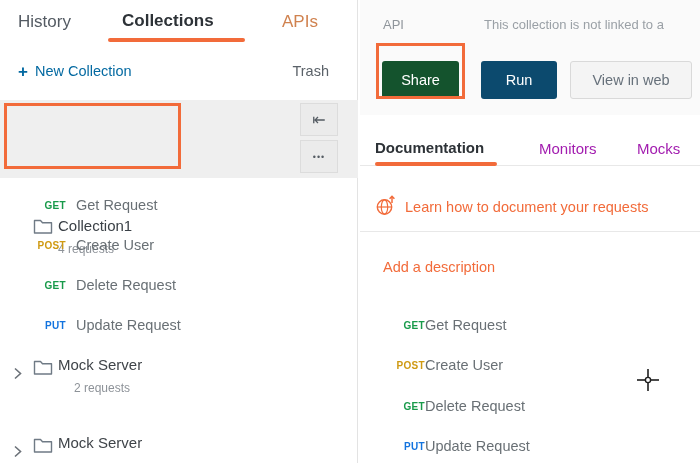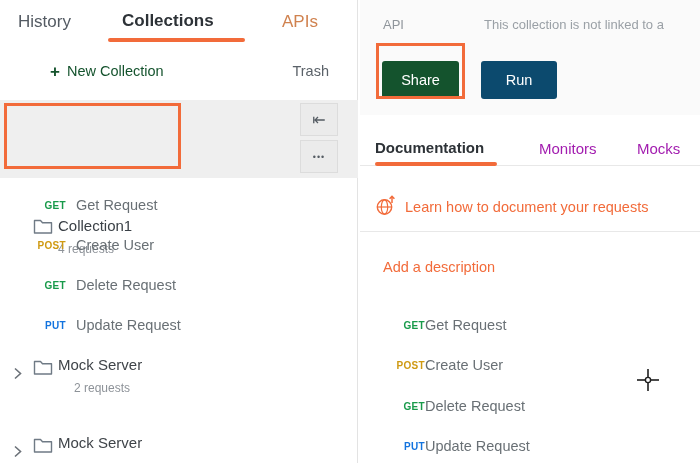--- a/index.html
+++ b/index.html
@@ -9,21 +9,21 @@
     background:#ffffff; margin:0 auto;
   }
   .abs { position:absolute; }
 
   
   #sidebar { left:0; top:0; width:358px; height:463px; background:#fff; border-right:1px solid #e3e3e3; }
   .nav-tab { font-size:17px; color:#545b63; cursor:pointer; white-space:nowrap; }
   .nav-tab.active { color:#2d3237; font-weight:700; }
   .nav-tab.apis { color:#d0824f; }
   .tab-underline { background:#f26b3a; height:4px; border-radius:2px; }
-  .orange-text { color:#14532d;margin-left:32px; }
+  .orange-text { color:#0369a1; }
   .plus-glyph { font-size:17px; font-weight:700; margin-right:7px; vertical-align:-1px; }
   .action-label { font-size:14.5px; }
   .trash { color:#5b6269; font-size:14.5px; }
 
   .selected-row { background:#efefef; }
   .coll-name { font-size:15px; color:#3a4046; }
   .coll-meta { font-size:12px; color:#8d9298; }
   .icon-btn {
     width:38px; height:33px; background:#ebebeb; border:1px solid #dcdcdc;
     display:flex; align-items:center; justify-content:center;
@@ -157,20 +157,21 @@
   </div>
 
   <div id="main-header" class="abs"></div>
 
   <span class="abs small-gray" style="left:383px; top:17px;">API</span>
   <span class="abs small-gray notice" style="left:484px; top:17px;">This collection is not linked to a</span>
 
   <div class="abs btn btn-share" style="left:382px; top:61px; width:77px; height:38px;">Share</div>
   <div class="abs annotation" style="left:376px; top:43px; width:89px; height:56px;"></div>
   <div class="abs btn btn-run" style="left:481px; top:61px; width:76px; height:38px;">Run</div>
+  <div class="abs btn btn-web" style="left:570px; top:61px; width:122px; height:38px;">View in web</div>
 
   <span class="abs doc-tab active" style="left:375px; top:139px;">Documentation</span>
   <span class="abs doc-tab" style="left:539px; top:140px;">Monitors</span>
   <span class="abs doc-tab" style="left:637px; top:140px;">Mocks</span>
   <div class="abs hdivider" style="left:360px; top:165px; width:340px;"></div>
   <div class="abs tab-underline" style="left:375px; top:162px; width:122px;"></div>
 
   <span class="abs" style="left:375px; top:195px;">
     <svg width="22" height="22" viewBox="0 0 22 22">
       <circle cx="9.5" cy="12" r="7.2" fill="none" stroke="#f26b3a" stroke-width="1.4"></circle>

